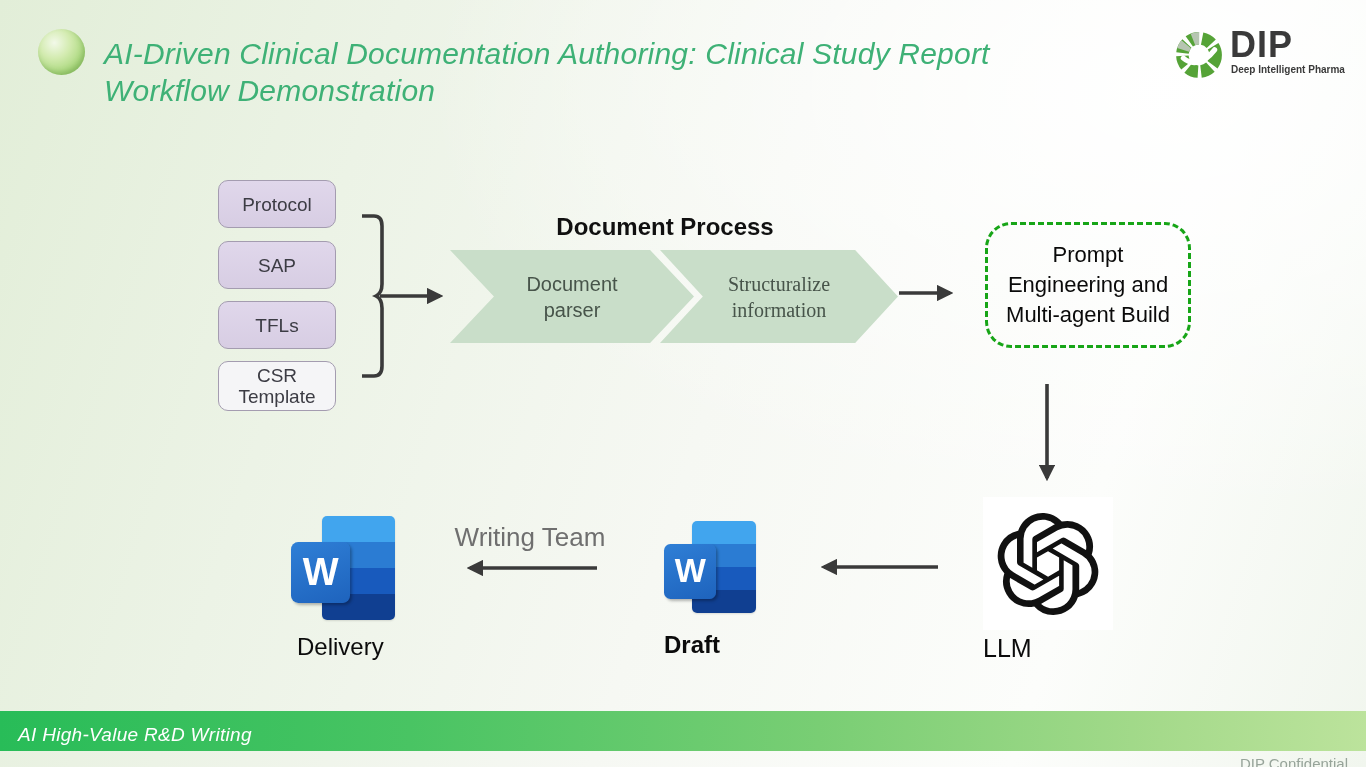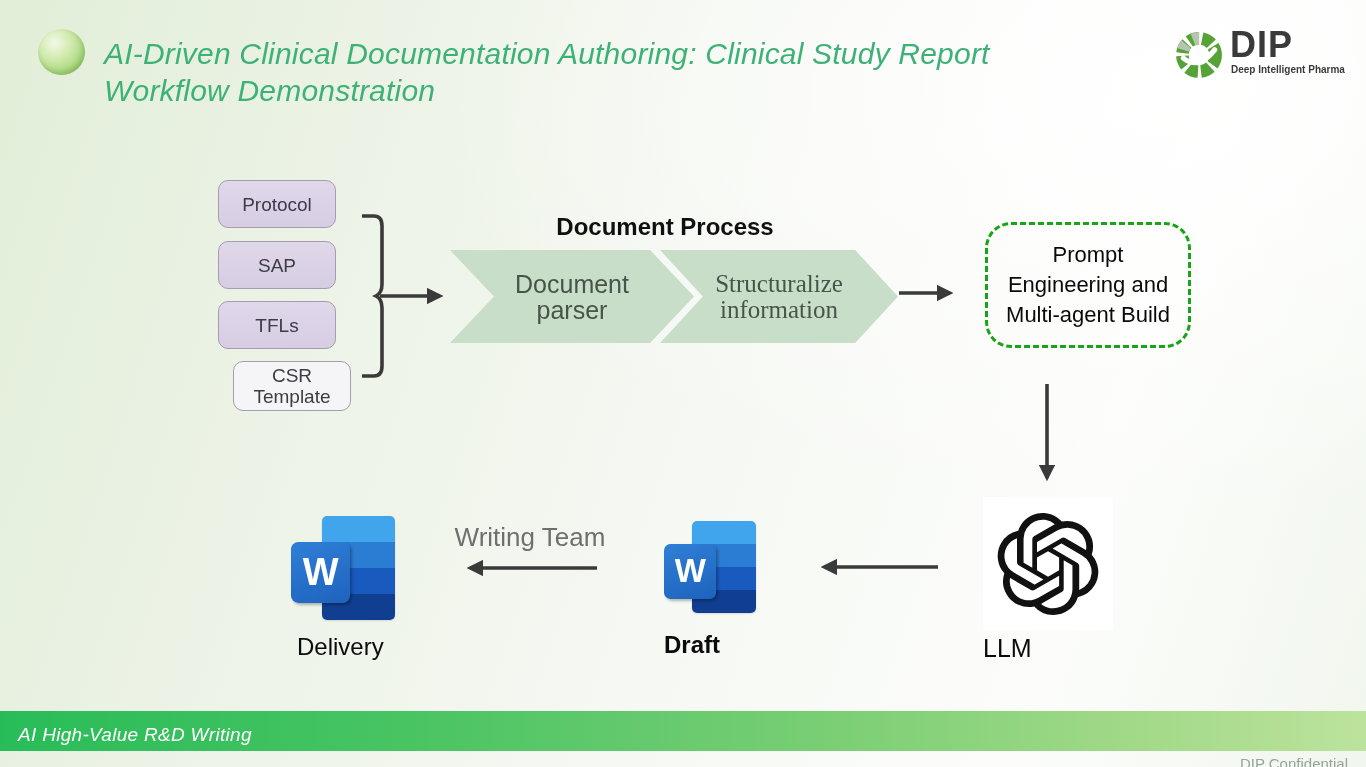--- a/index.html
+++ b/index.html
@@ -31,35 +31,35 @@
 
   
   .src-box {
     position:absolute; left:218px; width:118px; height:48px;
     background:linear-gradient(180deg,#e0d7eb 0%, #d7cde3 100%);
     border:1.5px solid #a49cb0; border-radius:10px;
     display:flex; align-items:center; justify-content:center; text-align:center;
     font-size:19px; line-height:21px; color:#3c3c44;
   }
   .src-box.b1 { top:180px; } .src-box.b2 { top:241px; } .src-box.b3 { top:301px; }
-  .src-box.b4 { top:361px; height:50px; background:#f5f5f7;margin-left:15px; }
+  .src-box.b4 { top:361px; height:50px; background:#f5f5f7; }
 
   
   .process-heading {
     position:absolute; left:500px; top:213px; width:330px; text-align:center;
     font-size:24px; font-weight:bold; color:#101010;
   }
   .chev {
     position:absolute; top:250px; height:93px; background:#c9dec9;
     display:flex; align-items:center; justify-content:center;
     clip-path:polygon(0% 0%, 82% 0%, 100% 50%, 82% 100%, 0% 100%, 18% 50%);
   }
   .chev.c1 { left:450px; width:244px; }
   .chev.c2 { left:660px; width:238px;font-family:Liberation Serif, serif; }
-  .chev .label { width:150px; text-align:center; font-size:25px; line-height:26px; color:#47544a; }
+  .chev .label { width:150px; text-align:center; font-size:20px; line-height:26px; color:#47544a; }
 
   
   .prompt-box {
     position:absolute; left:985px; top:222px; width:206px; height:126px;
     border:3.5px dashed #17a517; border-radius:26px;
     display:flex; align-items:center; justify-content:center;
   }
   .prompt-box .label { max-width:176px; text-align:center; font-size:22px; line-height:30px; color:#0a0a0a; }
 
   

